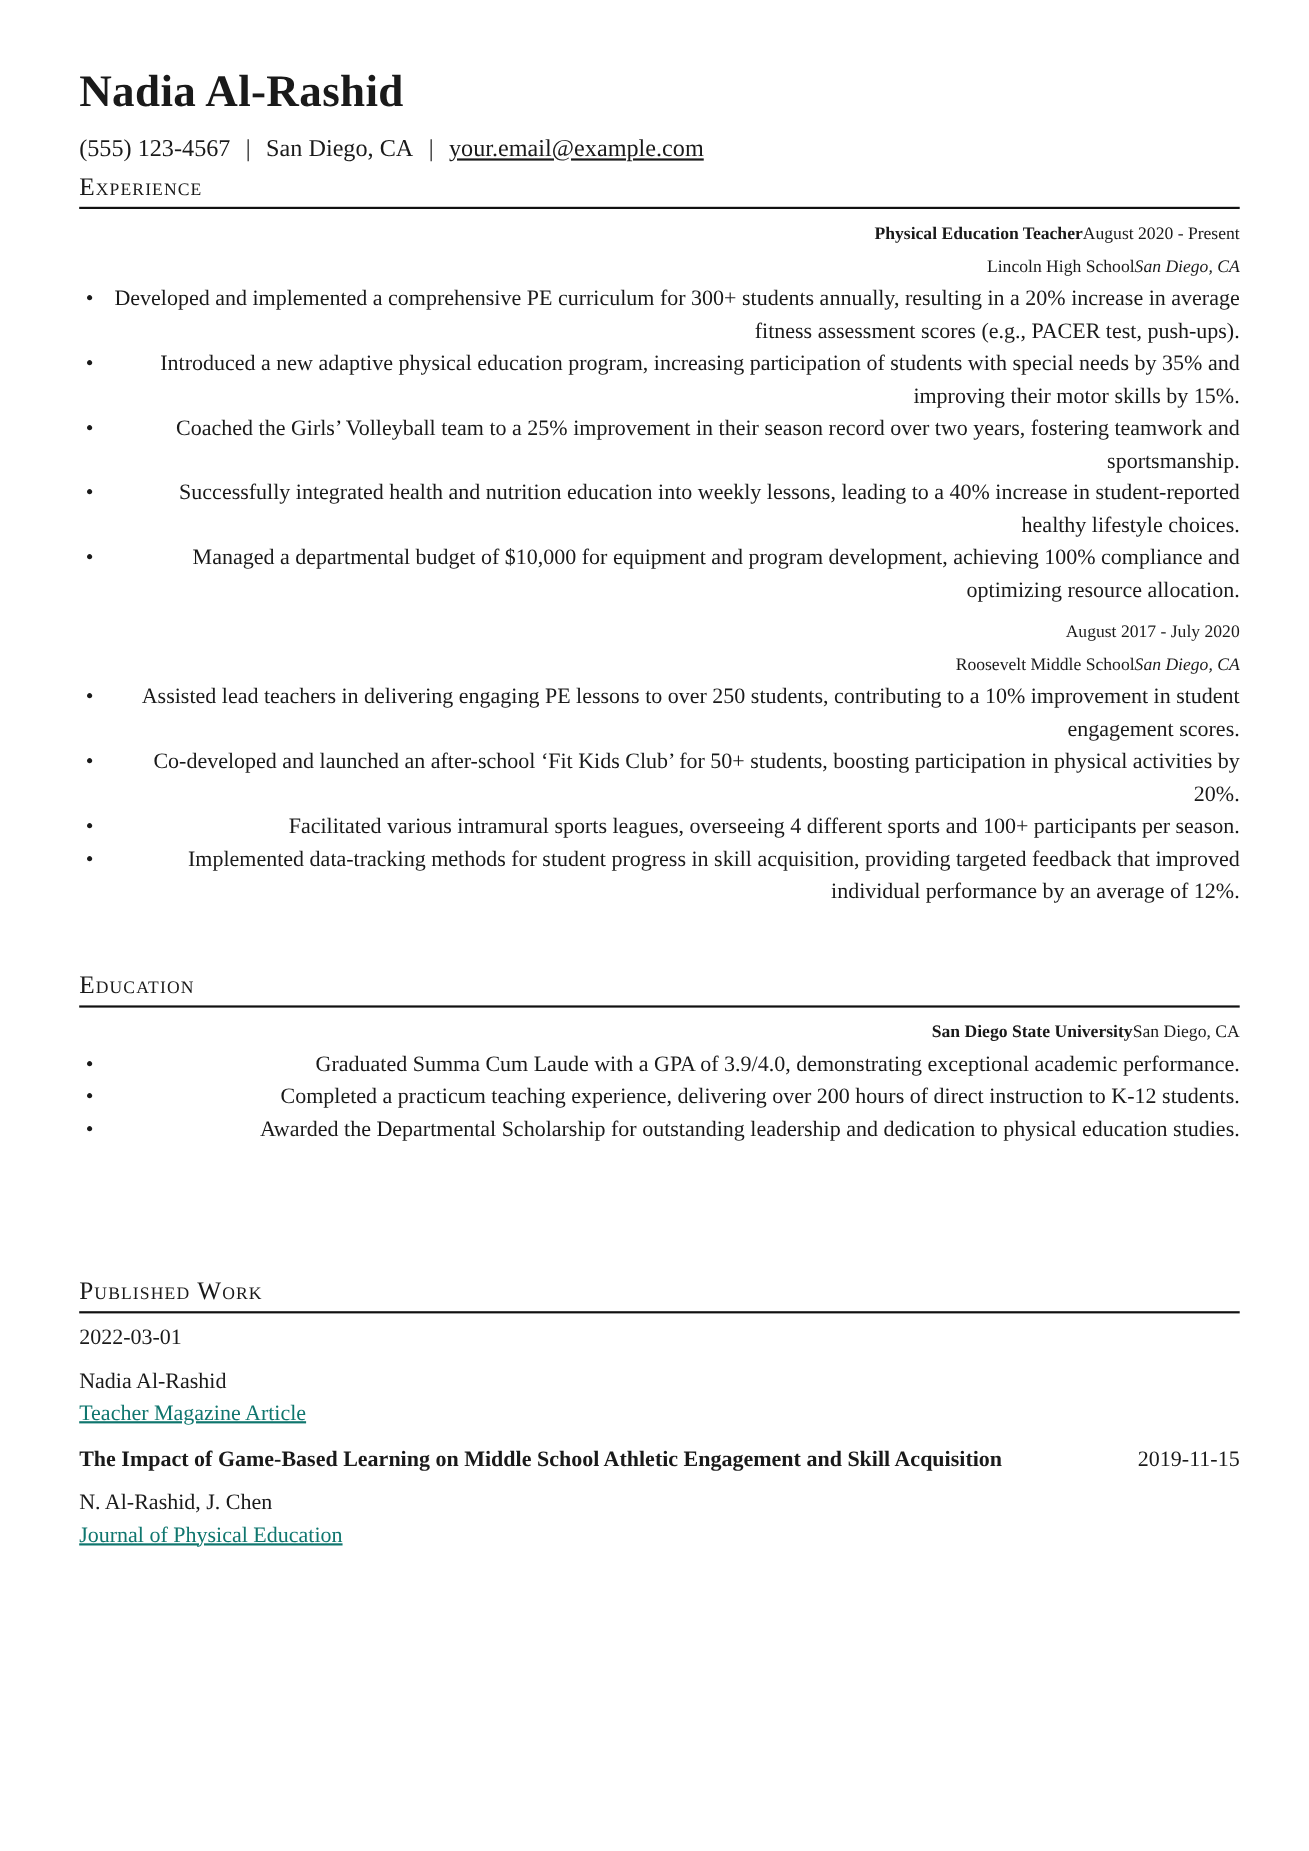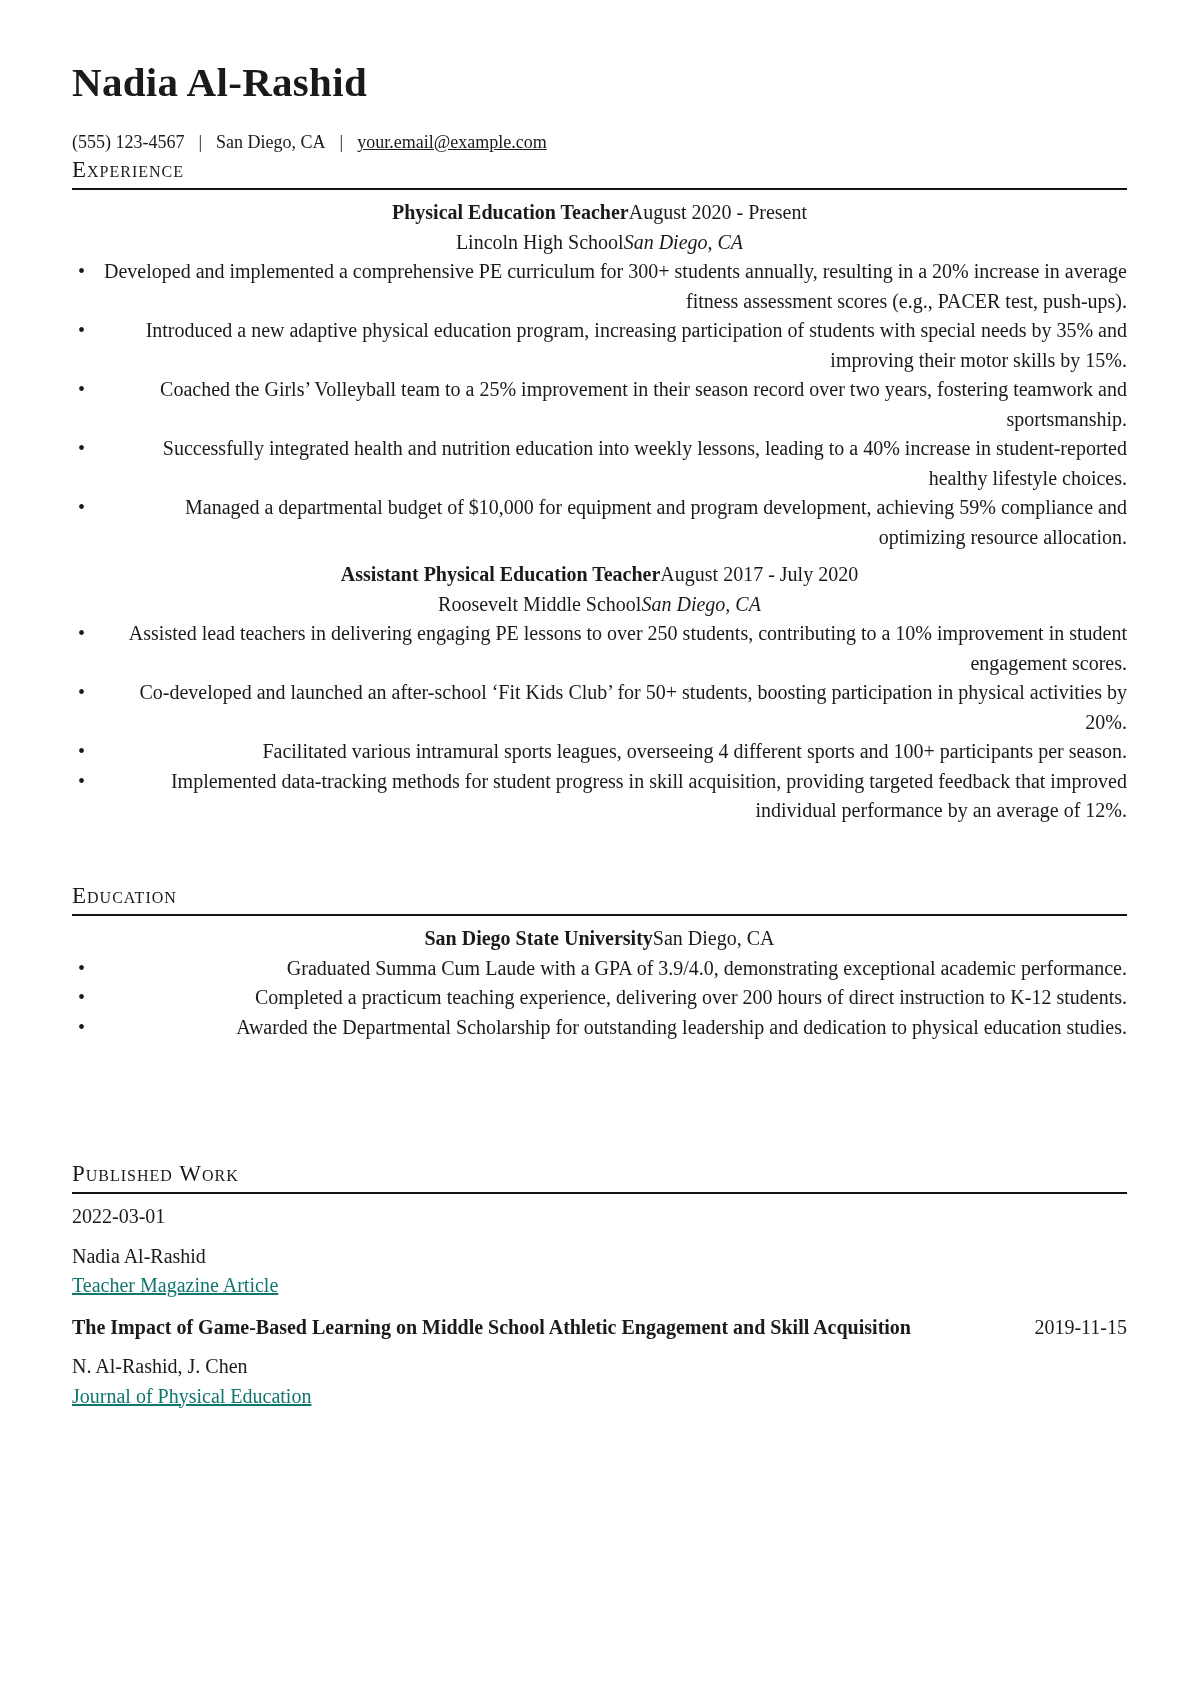--- a/index.html
+++ b/index.html
@@ -1,26 +1,26 @@
 <!DOCTYPE html>
 <html><head>
 <meta charset="utf-8">
 <style>
   html, body { margin: 0; padding: 0; background: #ffffff; }
   body { width: 1190px; height: 1683px; position: relative; color: #1a1a1a;
          font-family: "Liberation Serif", "DejaVu Serif", serif; }
   .page { position: absolute; left: 72px; top: 0; width: 1055px; }
   .name { position: absolute; top: 58px; left: 0; font-size: 41px; font-weight: bold; letter-spacing: 0.3px; margin: 0; }
-  .contact { position: absolute; top: 132px; left: 0; font-size: 18px; white-space: nowrap; }
+  .contact { position: absolute; top: 122px; left: 0; font-size: 22px; white-space: nowrap; }
   .contact .sep { margin: 0 14px; }
   .contact a { color: #1a1a1a; text-decoration: underline; }
   .section { position: absolute; left: 0; width: 1055px; }
   .section-title { font-size: 23px; font-weight: normal; font-variant: small-caps; letter-spacing: 1px; margin: 0; line-height: 28px; }
   .rule { border: none; border-top: 2px solid #111; margin: 4px 0 0 0; }
-  .row { display: flex; justify-content: center; font-size: 20px; line-height: 29.5px; }
+  .row { display: flex; justify-content: flex-end; font-size: 16px; line-height: 29.5px; }
   .bold { font-weight: bold; }
   .ital { font-style: italic; }
   ul.bullets { list-style: none; margin: 0; padding: 0; }
   ul.bullets li { position: relative; padding-left: 28px; font-size: 20px; line-height: 29.5px; text-align: right; }
   ul.bullets li::before { content: "\2022"; position: absolute; left: 6px; top: 0; }
   .job { margin-top: 8px; }
   .pub-title-row { display: flex; justify-content: space-between; font-size: 20px; line-height: 29.5px; }
   .pub-title { font-weight: bold; width: 900px; }
   .pub-date { white-space: nowrap; }
   .pub-meta { font-size: 20px; line-height: 29.5px; margin-top: 10px; }
@@ -49,27 +49,26 @@
       </div>
       <div class="row">
         <span>Lincoln High School</span>
         <span class="ital">San Diego, CA</span>
       </div>
       <ul class="bullets">
         <li>Developed and implemented a comprehensive PE curriculum for 300+ students annually, resulting in a 20% increase in average fitness assessment scores (e.g., PACER test, push-ups).</li>
         <li>Introduced a new adaptive physical education program, increasing participation of students with special needs by 35% and improving their motor skills by 15%.</li>
         <li>Coached the Girls’ Volleyball team to a 25% improvement in their season record over two years, fostering teamwork and sportsmanship.</li>
         <li>Successfully integrated health and nutrition education into weekly lessons, leading to a 40% increase in student-reported healthy lifestyle choices.</li>
-        <li>Managed a departmental budget of $10,000 for equipment and program development, achieving 59% compliance and optimizing resource allocation.</li>
+        <li>Managed a departmental budget of $10,000 for equipment and program development, achieving 100% compliance and optimizing resource allocation.</li>
       </ul>
     </div>
 
     <div class="job">
       <div class="row">
-        <span class="bold">Assistant Physical Education Teacher</span>
         <span>August 2017 - July 2020</span>
       </div>
       <div class="row">
         <span>Roosevelt Middle School</span>
         <span class="ital">San Diego, CA</span>
       </div>
       <ul class="bullets">
         <li>Assisted lead teachers in delivering engaging PE lessons to over 250 students, contributing to a 10% improvement in student engagement scores.</li>
         <li>Co-developed and launched an after-school ‘Fit Kids Club’ for 50+ students, boosting participation in physical activities by 20%.</li>
         <li>Facilitated various intramural sports leagues, overseeing 4 different sports and 100+ participants per season.</li>

